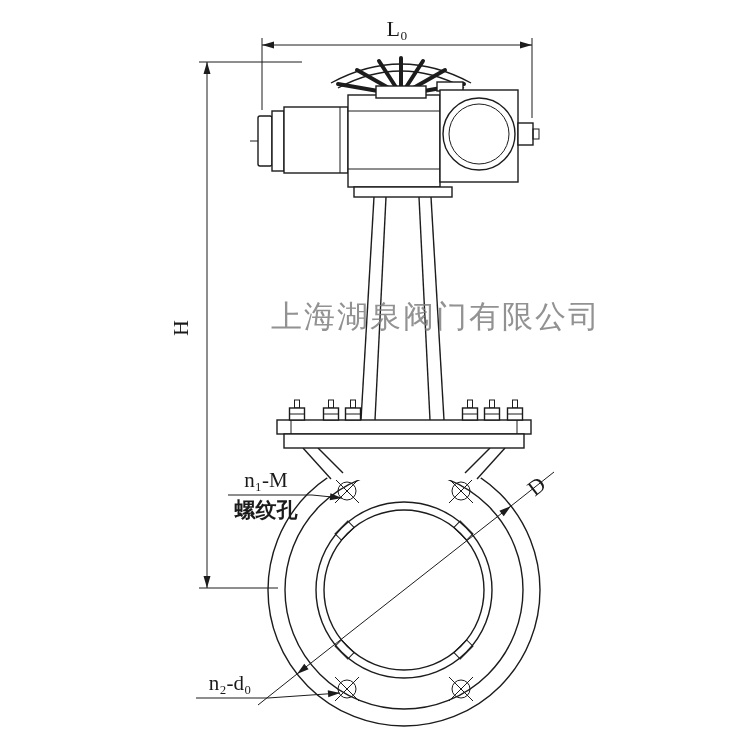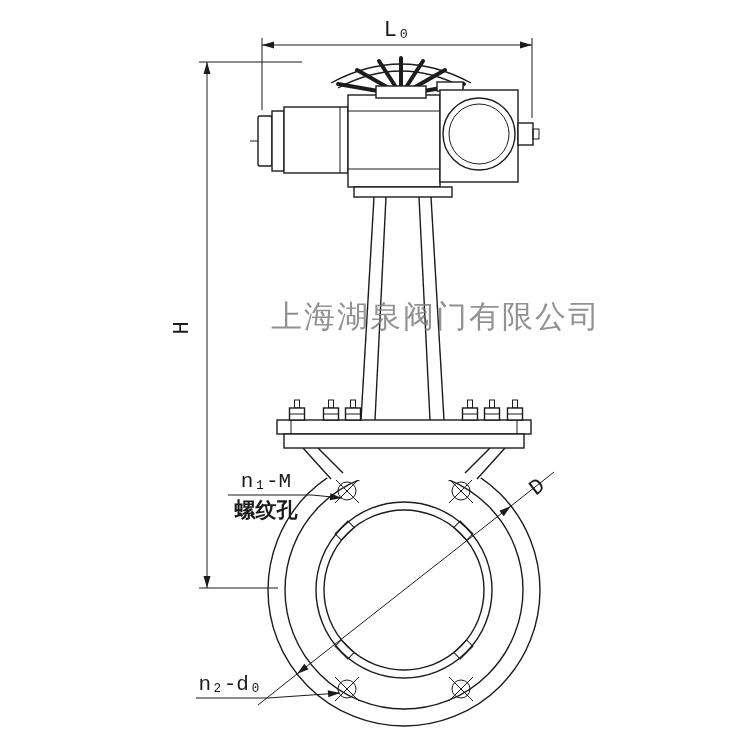--- a/index.html
+++ b/index.html
@@ -1,21 +1,21 @@
 <!DOCTYPE html>
 <html><head>
 <meta charset="utf-8">
 <style>
   html,body{margin:0;padding:0;background:#ffffff;}
   .canvas{
     position:relative;
     width:606px;height:750px;
     background:#ffffff;
     overflow:hidden;
-    font-family:Liberation Mono, monospace;
+    font-family:Liberation Serif, serif;
   }
   svg{display:block;}
   .ln{stroke:#1c1c1c;stroke-width:1.4;fill:none;}
   .thin{stroke:#1c1c1c;stroke-width:1;fill:none;}
   .wfill{fill:#ffffff;stroke:#1c1c1c;stroke-width:1.4;}
   .wcover{fill:#ffffff;stroke:none;}
   .spoke{stroke:#1c1c1c;stroke-width:4;stroke-linecap:round;fill:none;}
   .dim{stroke:#1c1c1c;stroke-width:1;fill:none;}
   .lbl{fill:#1a1a1a;font-size:22px;}
   .lbl-small{fill:#1a1a1a;font-size:21px;}

